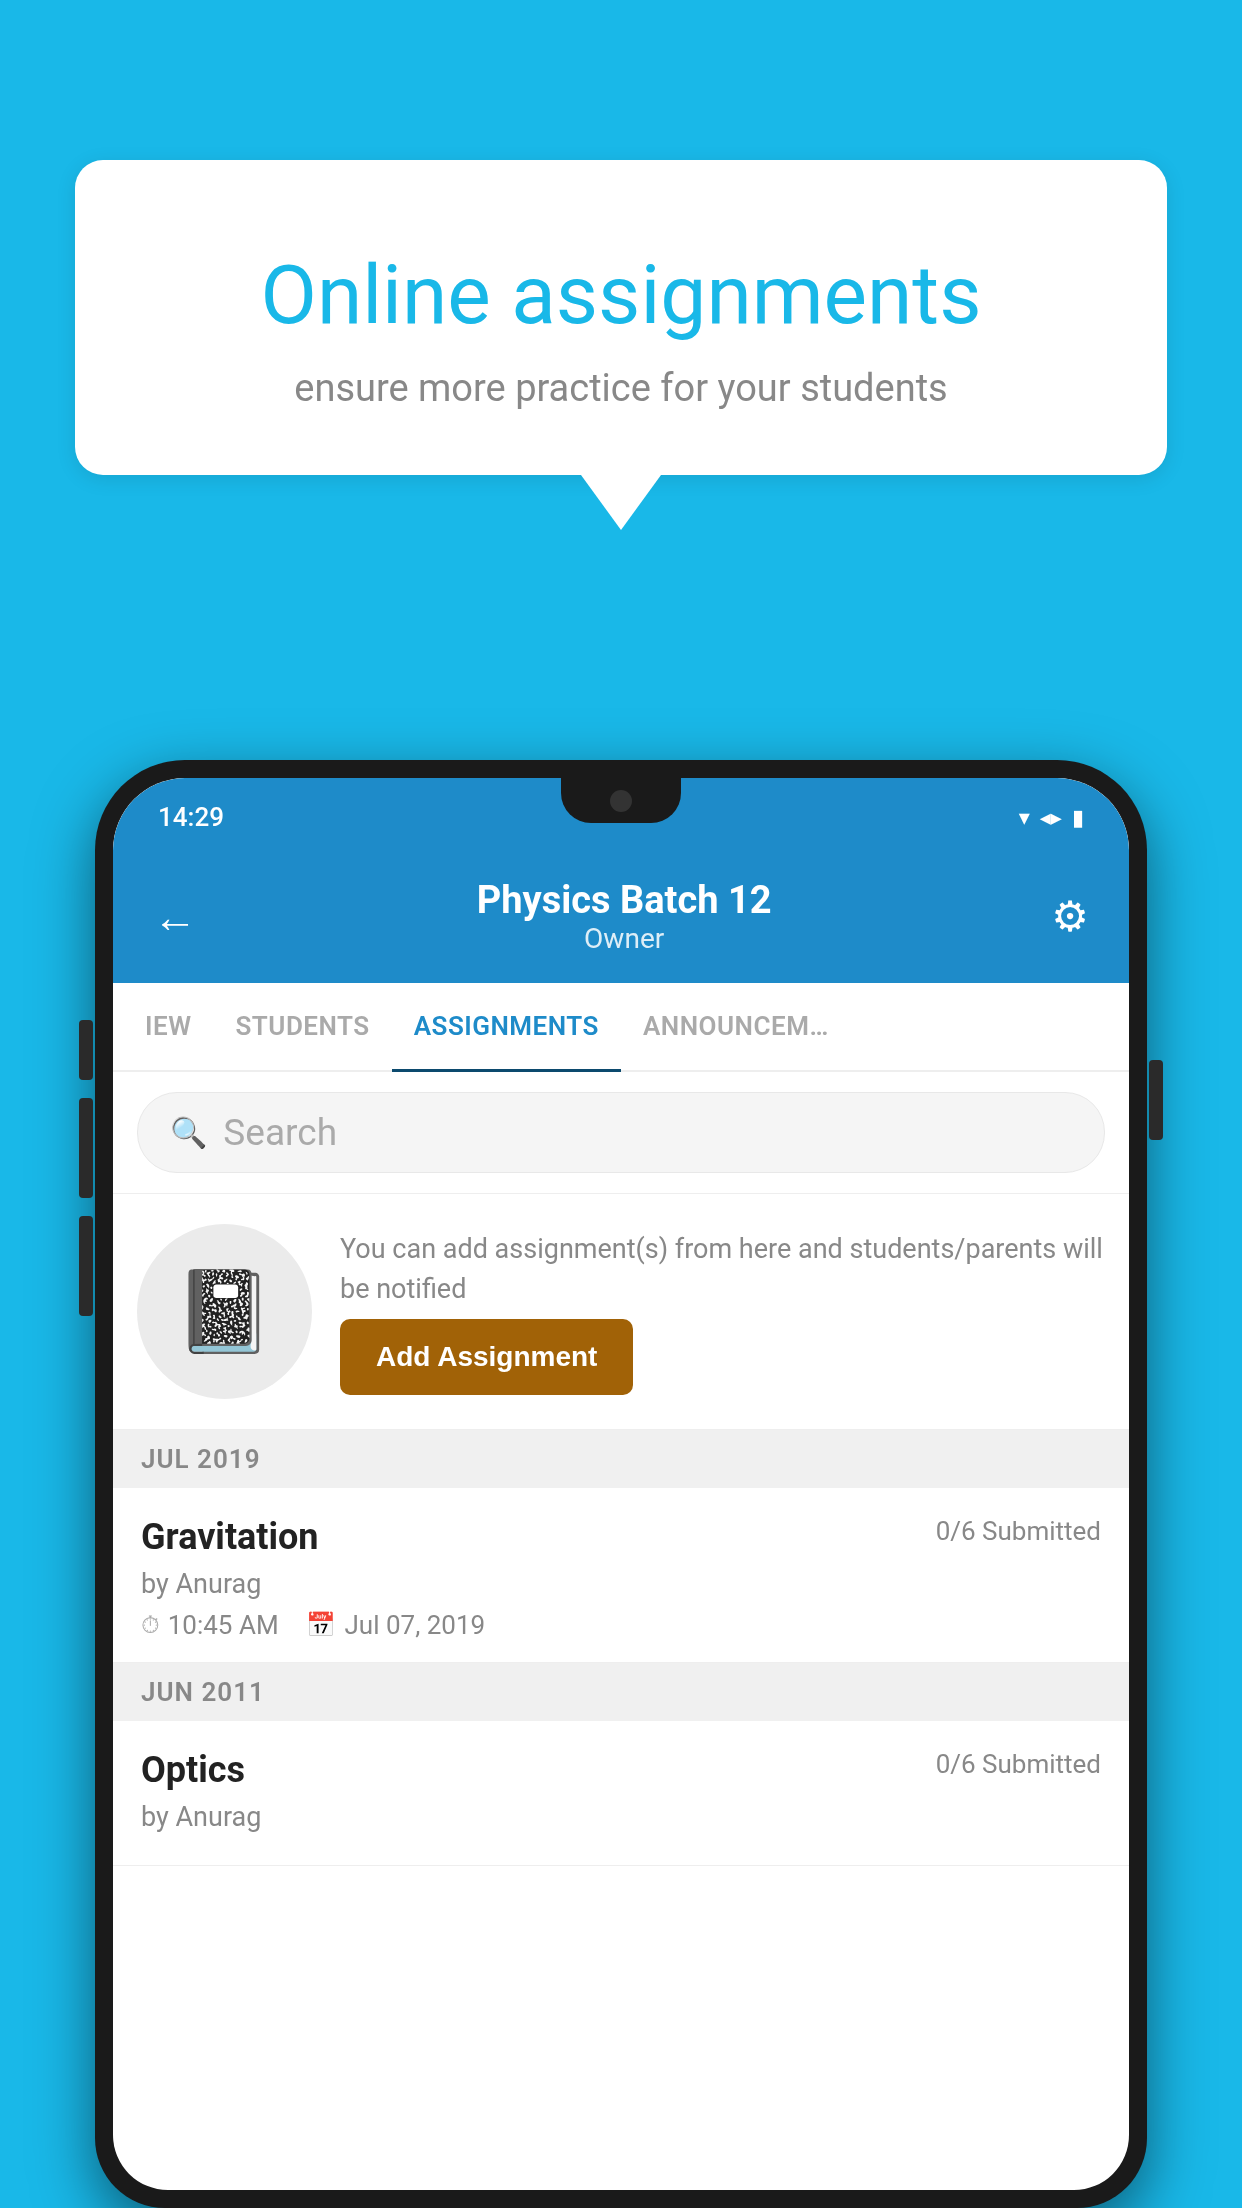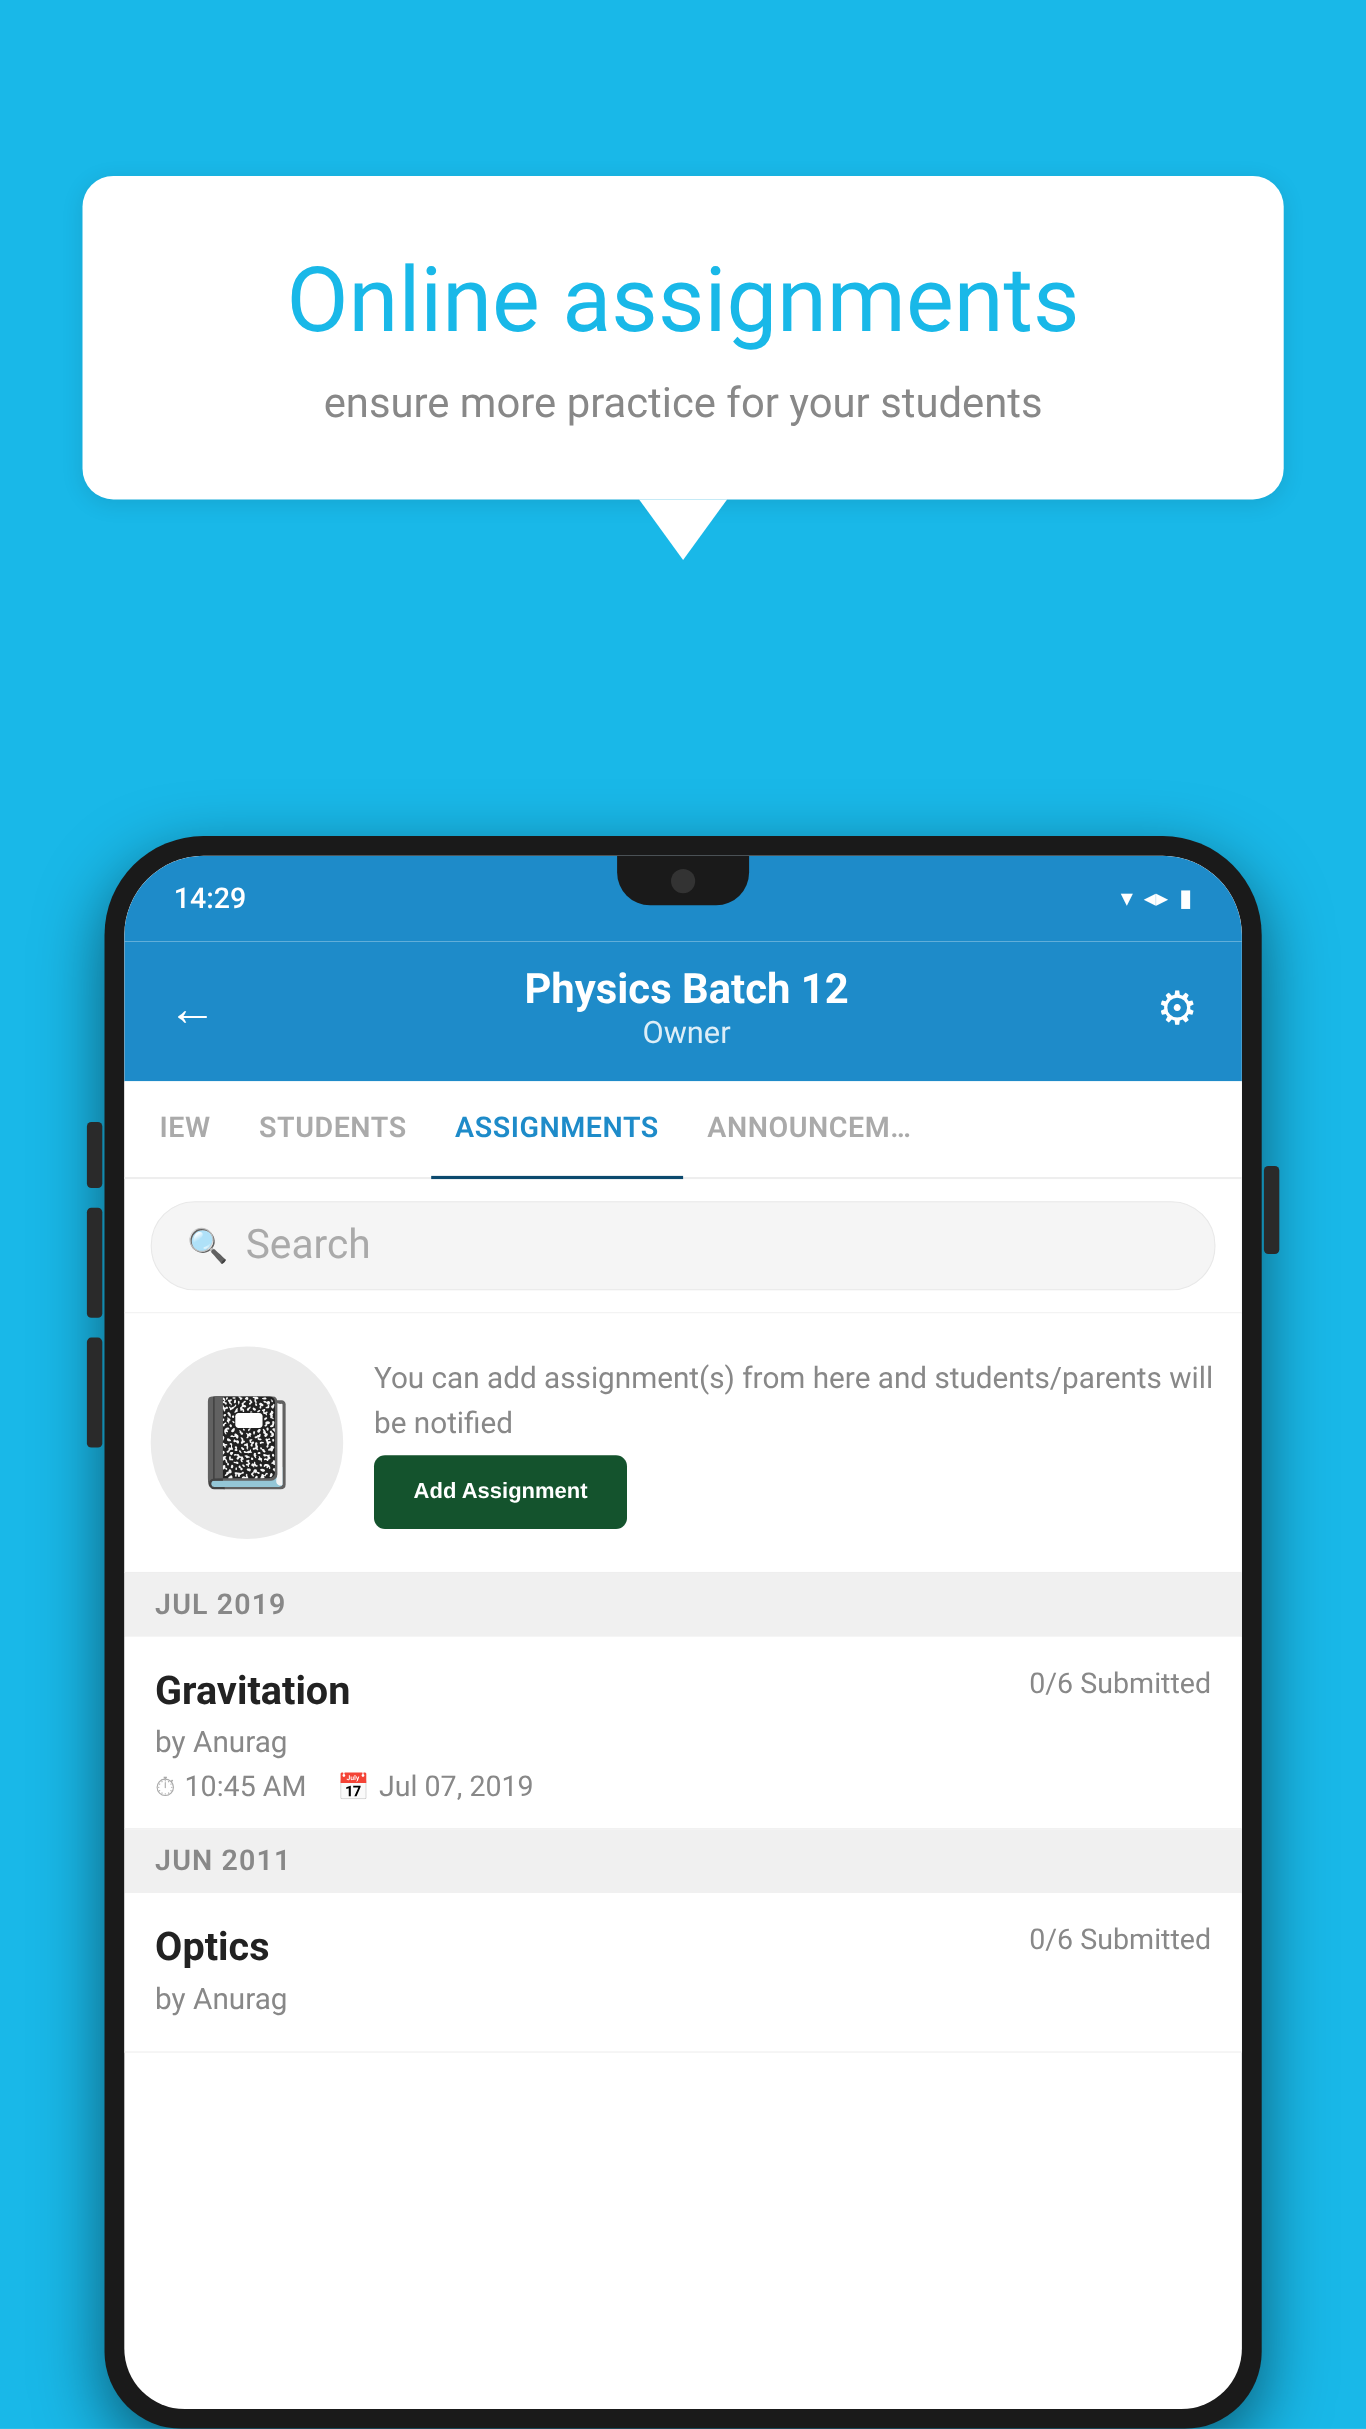--- a/index.html
+++ b/index.html
@@ -32,20 +32,21 @@
       box-shadow: 0 4px 20px rgba(0,0,0,0.1);
     }
 
     .speech-bubble-title {
       color: #19b8e8;
       font-size: 82px;
       font-weight: 400;
       text-align: center;
       line-height: 1.2;
       margin-bottom: 22px;
+      margin-top: 21px;
     }
 
     .speech-bubble-subtitle {
       color: #888;
       font-size: 38px;
       text-align: center;
       font-weight: 400;
     }
 
     .speech-bubble-arrow {
@@ -254,26 +255,26 @@
       gap: 9px;
     }
 
     .promo-text {
       color: #888;
       font-size: 27px;
       line-height: 1.5;
     }
 
     .add-assignment-btn {
-      background: #14532d;
+      background: #a16207;
       color: white;
       border: none;
       border-radius: 10px;
       padding: 22px 36px;
-      font-size: 20px;
+      font-size: 28px;
       font-weight: 600;
       cursor: pointer;
       text-align: center;
       align-self: flex-start;
     }
 
     
     .section-header {
       background: #f0f0f0;
       padding: 14px 28px;

